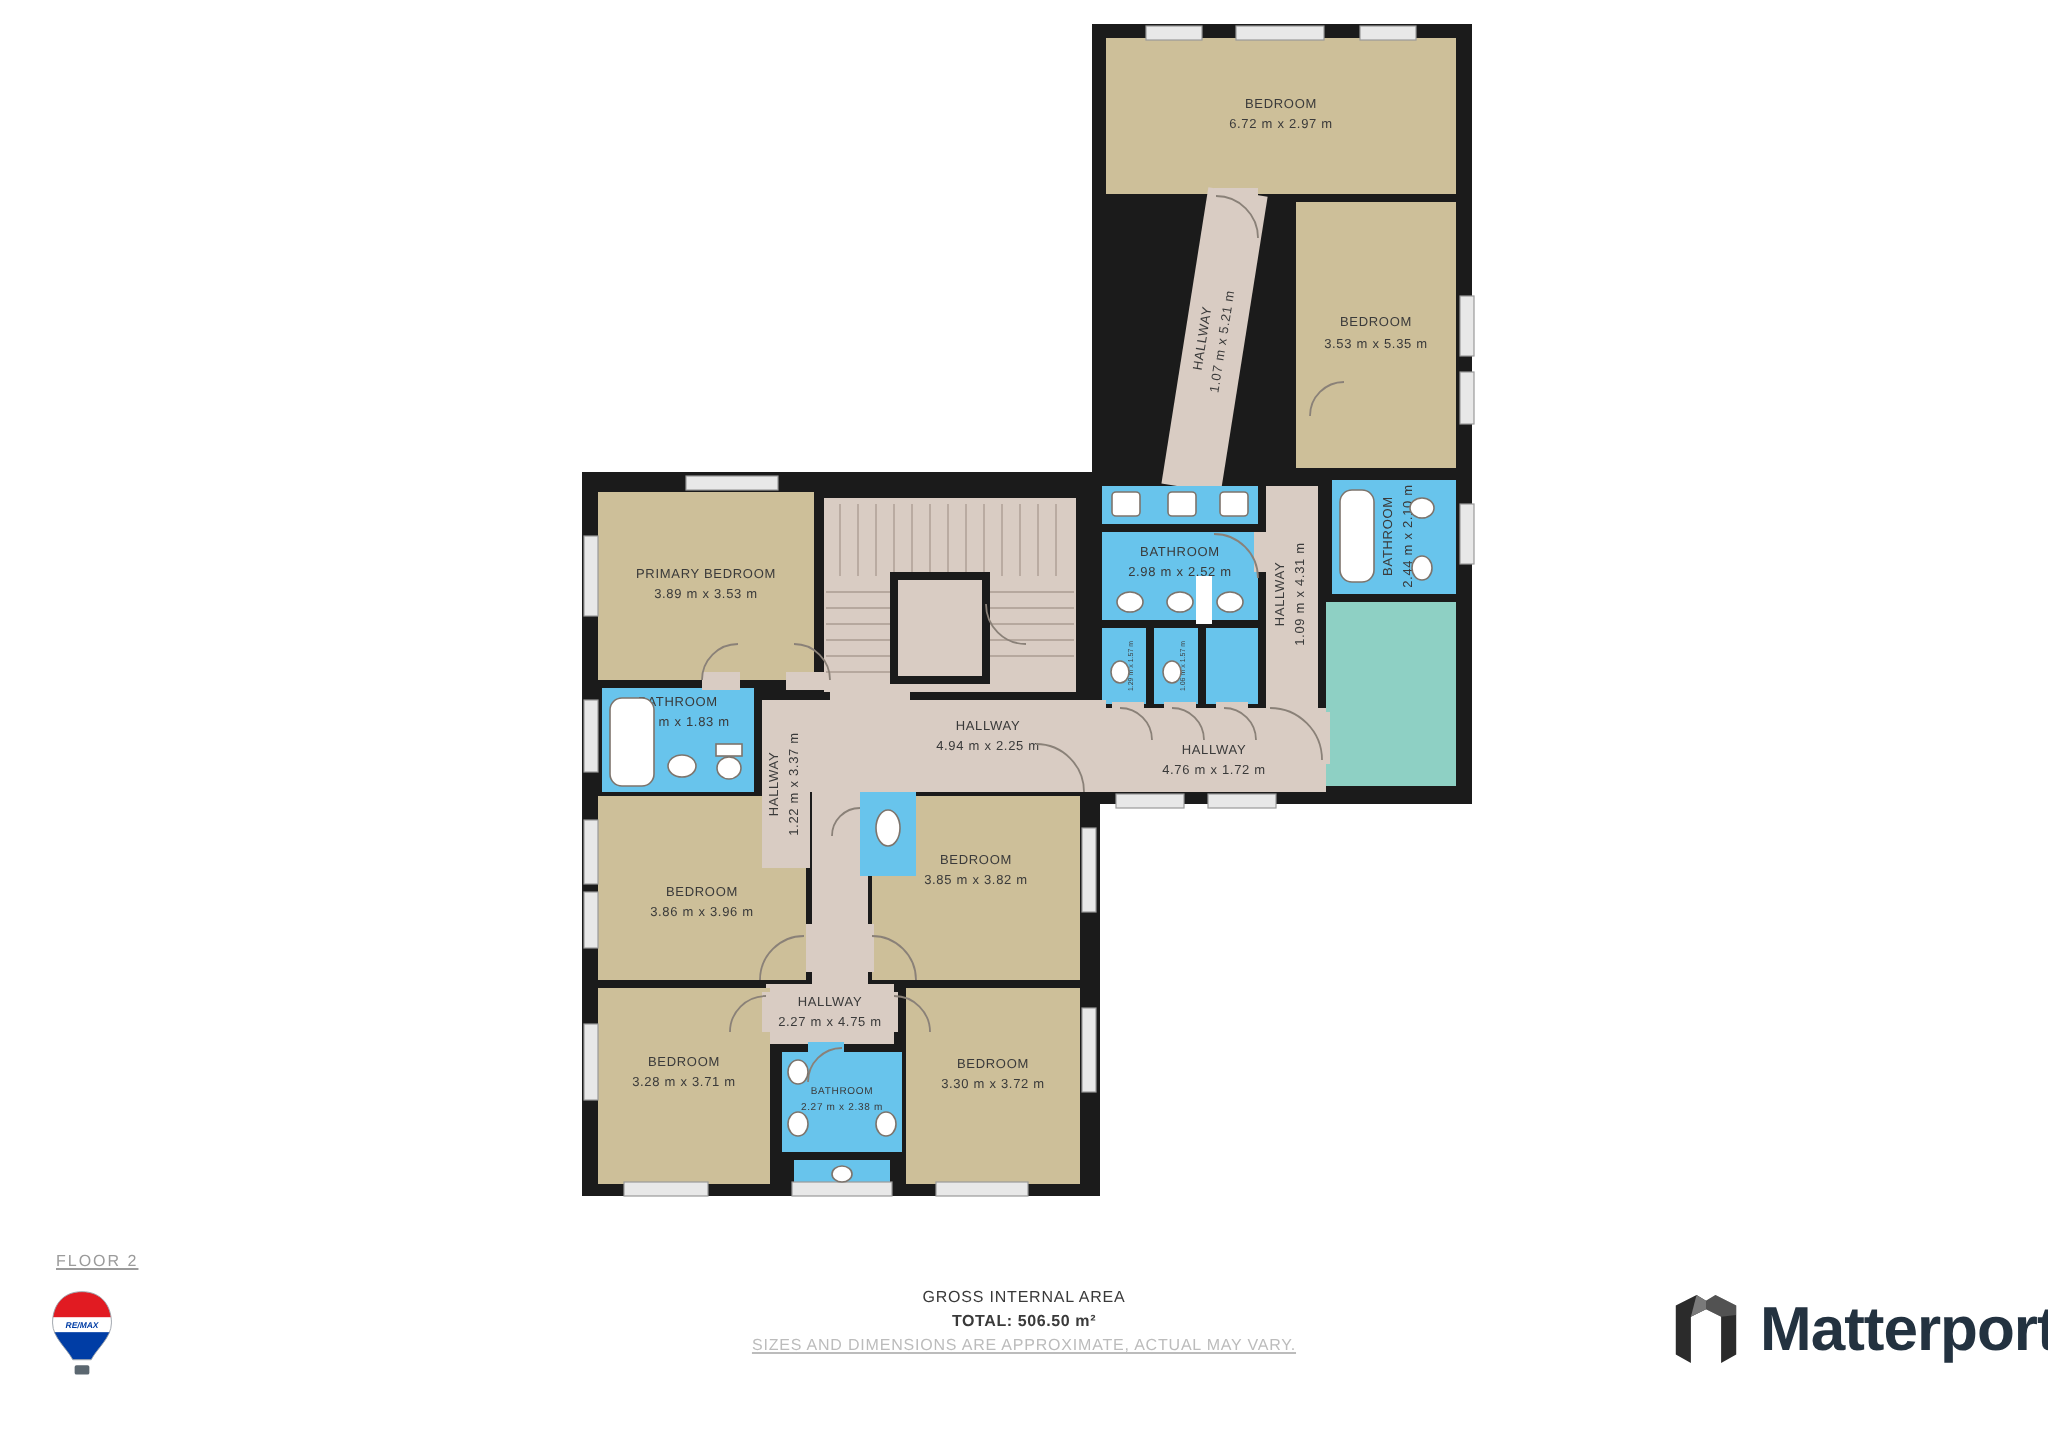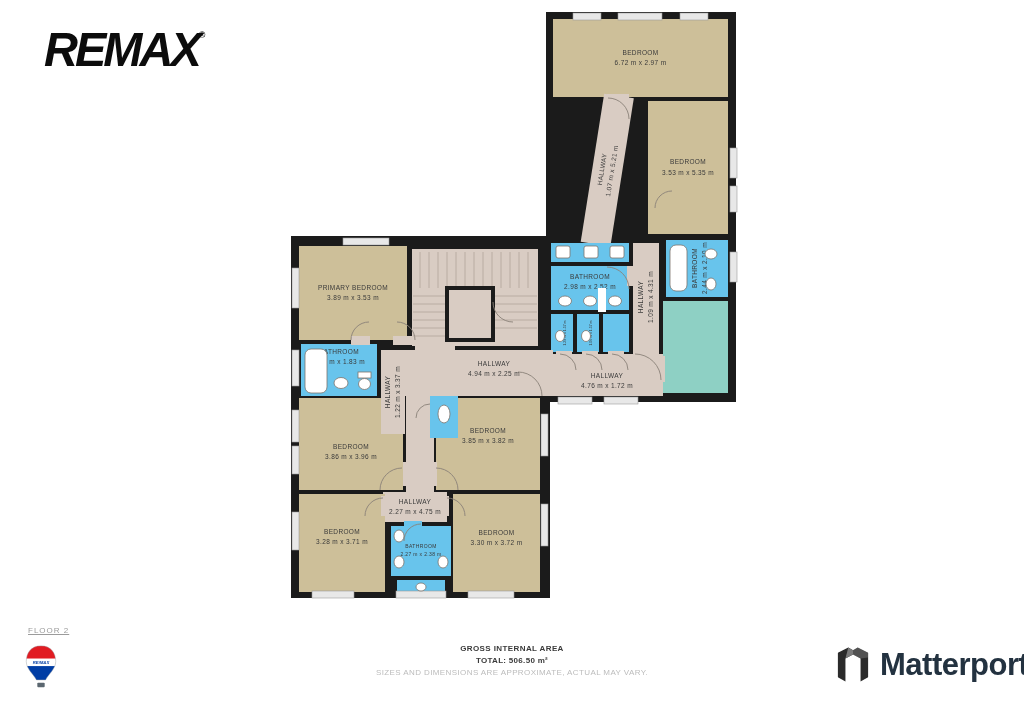--- a/index.html
+++ b/index.html
@@ -8,44 +8,43 @@
   
   .remax-wordmark{position:absolute;left:44px;top:26px;font-weight:bold;font-style:italic;
         font-size:47px;letter-spacing:-3px;color:#0c0c0c;transform:scaleY(1.02);line-height:1;}
   .remax-tm{font-size:9px;font-style:normal;vertical-align:28px;letter-spacing:0;}
   .matterport{position:absolute;left:836px;top:646px;display:flex;align-items:center;gap:10px;}
   .matterport-text{font-size:31px;font-weight:bold;color:#233240;letter-spacing:-0.5px;}
   .floor-label{position:absolute;left:28px;top:626px;font-size:8px;color:#9b9b9b;letter-spacing:1px;text-decoration:underline;}
   .balloon{position:absolute;left:22px;top:644px;}
   
   .footer{position:absolute;left:0;top:644px;width:1024px;text-align:center;color:#3a3a3a;}
-  .footer .t1{font-size:8px;font-weight:bold;letter-spacing:0.4px;}
+  .footer .t1{font-size:8px;font-weight:normal;letter-spacing:0.4px;}
   .footer .t2{font-size:8px;font-weight:bold;letter-spacing:0.3px;margin-top:3px;}
   .footer .t3{font-size:8px;font-weight:bold;letter-spacing:0.3px;margin-top:3px;}
-  .footer .t4{font-size:8px;color:#bcbcbc;letter-spacing:0.4px;margin-top:3px;}
+  .footer .t4{font-size:8px;color:#bcbcbc;letter-spacing:0.4px;margin-top:3px;text-decoration:underline;}
   
   .plan{position:absolute;left:0;top:0;width:1024px;height:723px;}
   .blk{position:absolute;background:#1b1b1b;}
   .r{position:absolute;display:flex;align-items:center;justify-content:center;}
   .tan{background:#cdbf99;} .pink{background:#d9ccc3;} .blue{background:#68c4ec;} .teal{background:#8ed0c4;}
   .lbl{font-size:6.5px;line-height:1.55;letter-spacing:0.35px;color:#3a3a3a;text-align:center;white-space:nowrap;}
   .lbl .nm{display:block;}
   .lbl .dm{display:block;}
   .vlabel{position:absolute;transform:translate(-50%,-50%) rotate(-90deg);}
   .top-align{align-items:flex-start;padding-top:3px;box-sizing:border-box;}
   svg.overlay{position:absolute;left:0;top:0;pointer-events:none;}
   .hall-diag{position:absolute;left:604px;top:96px;width:30px;height:150px;background:#d9ccc3;
        transform:rotate(9deg);transform-origin:50% 0;}
 </style>
 </head>
 <body>
 
 <div class="page">
 
-  <div class="remax-wordmark"><span>REMAX</span><span class="remax-tm">®</span></div>
 
   <div class="plan">
 
     <div class="blk" style="left:546px;top:12px;width:190px;height:390px;"></div>
     <div class="blk" style="left:291px;top:236px;width:259px;height:362px;"></div>
 
     <div class="r tan" style="left:553px;top:19px;width:175px;height:78px;">
       <div class="lbl">
           <span class="nm">BEDROOM</span>
           <span class="dm">6.72 m x 2.97 m</span>

